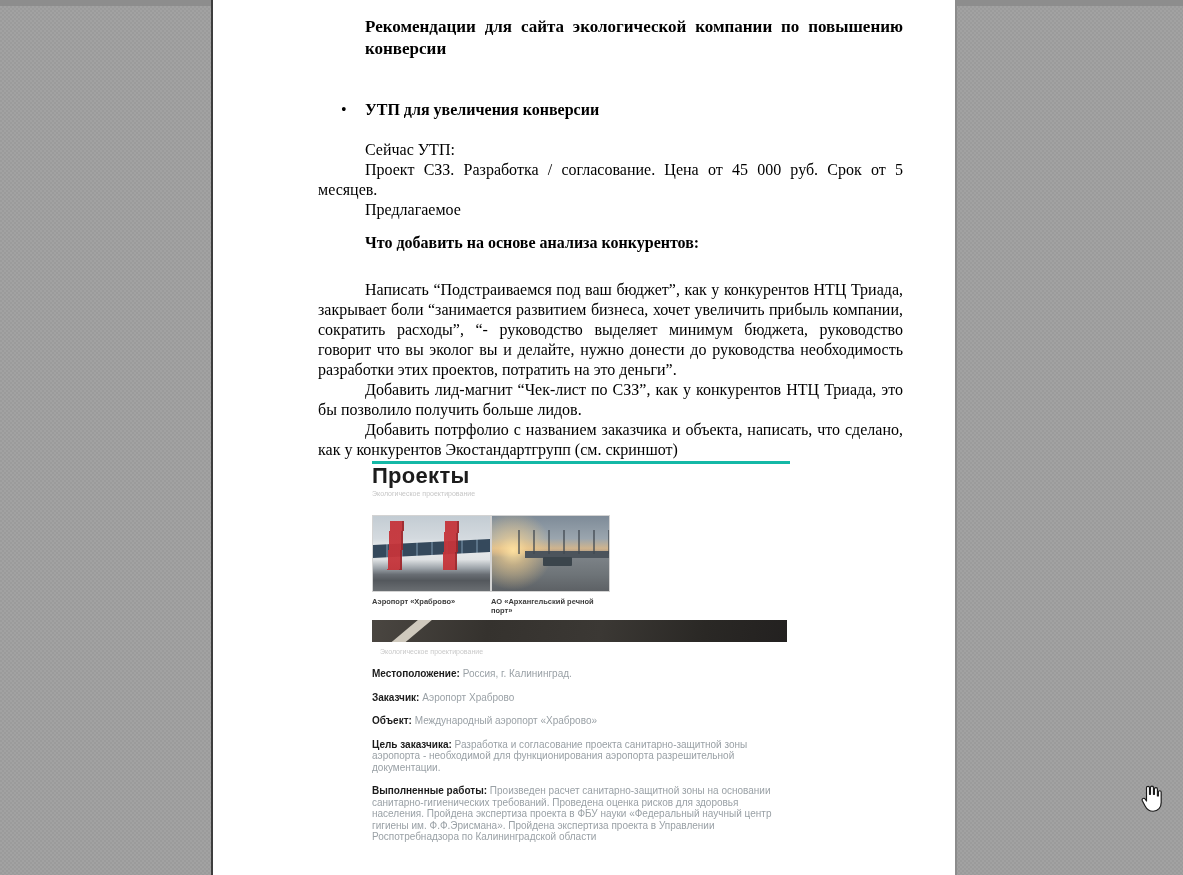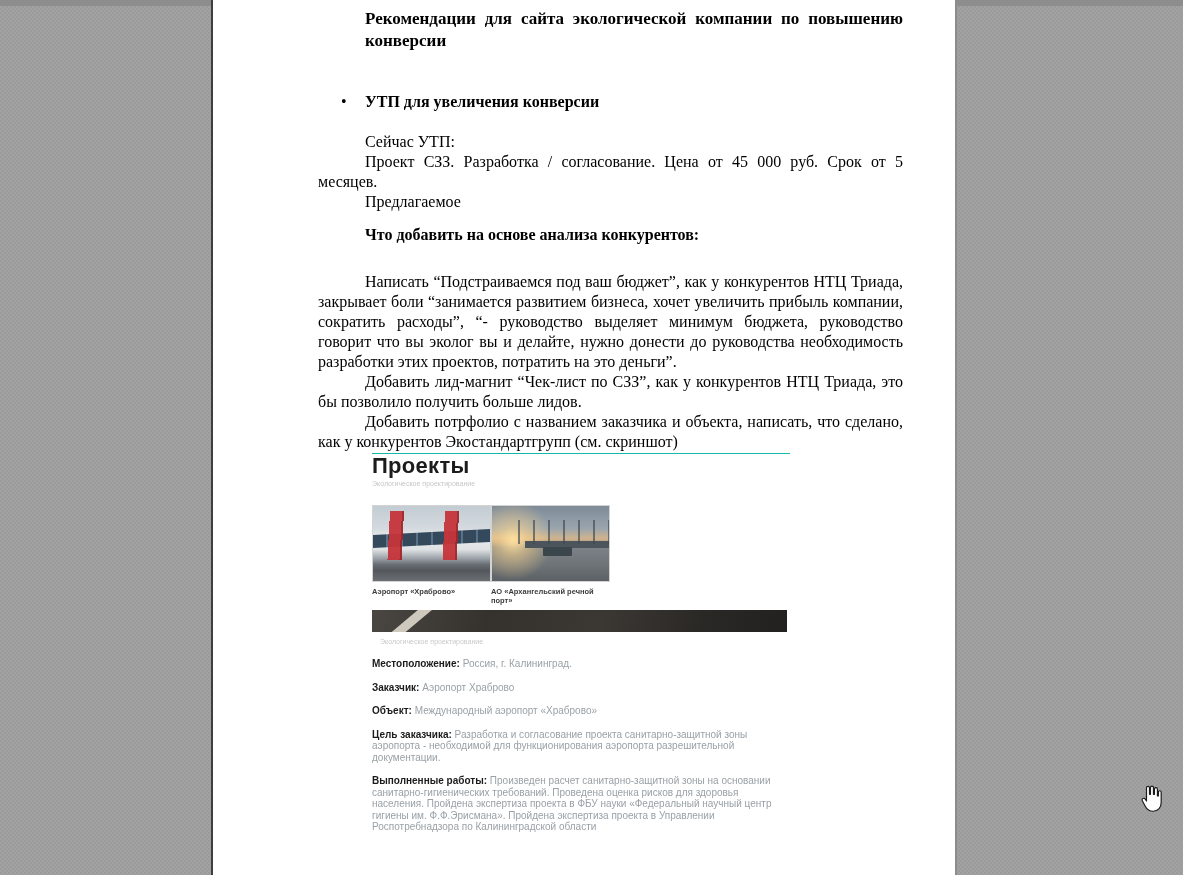--- a/index.html
+++ b/index.html
@@ -17,21 +17,21 @@
   }
   
   .page{
     position:absolute; left:211px; top:0; width:746px; height:875px;
     background:#ffffff; z-index:2;
     border-left:2px solid #3e3e3e;
     border-right:2px solid #8c8c8c;
     overflow:hidden;
   }
   .content{
-    padding:8px 52px 0 105px;
+    padding:16px 52px 0 105px;
     color:#000;
     font-size:16px; line-height:20px;
     text-align:justify;
   }
   .doc-title{
     font-weight:bold; font-size:17px; line-height:22px;
     margin-left:47px; text-align:justify;
   }
   .bullet-row{
     margin-top:40px; display:flex; font-weight:bold;
@@ -41,21 +41,21 @@
   .para.space-above{ margin-top:20px; }
   .doc-h2{
     font-weight:bold; text-indent:47px; margin-top:13px;
   }
   .para.big-space{ margin-top:27px; }
   
   .shot{
     margin-left:54px; width:418px; margin-top:1px;
     font-family:"Liberation Sans", sans-serif;
     text-align:left; text-indent:0;
-    border-top:1px solid #14b8a6;
+    border-top:3px solid #14b8a6;
   }
   .shot-heading{
     font-size:22px; line-height:24px; font-weight:bold; color:#1c1c1c;
     letter-spacing:.3px;
   }
   .shot-sub{ font-size:7px; line-height:9px; color:#c6c6c6; margin-top:1px; }
   .projects-row{ display:flex; margin-top:17px; }
   .project-card{ width:119px; }
   .photo{
     width:119px; height:77px; border:1px solid #d3d3d3; position:relative; overflow:hidden;

